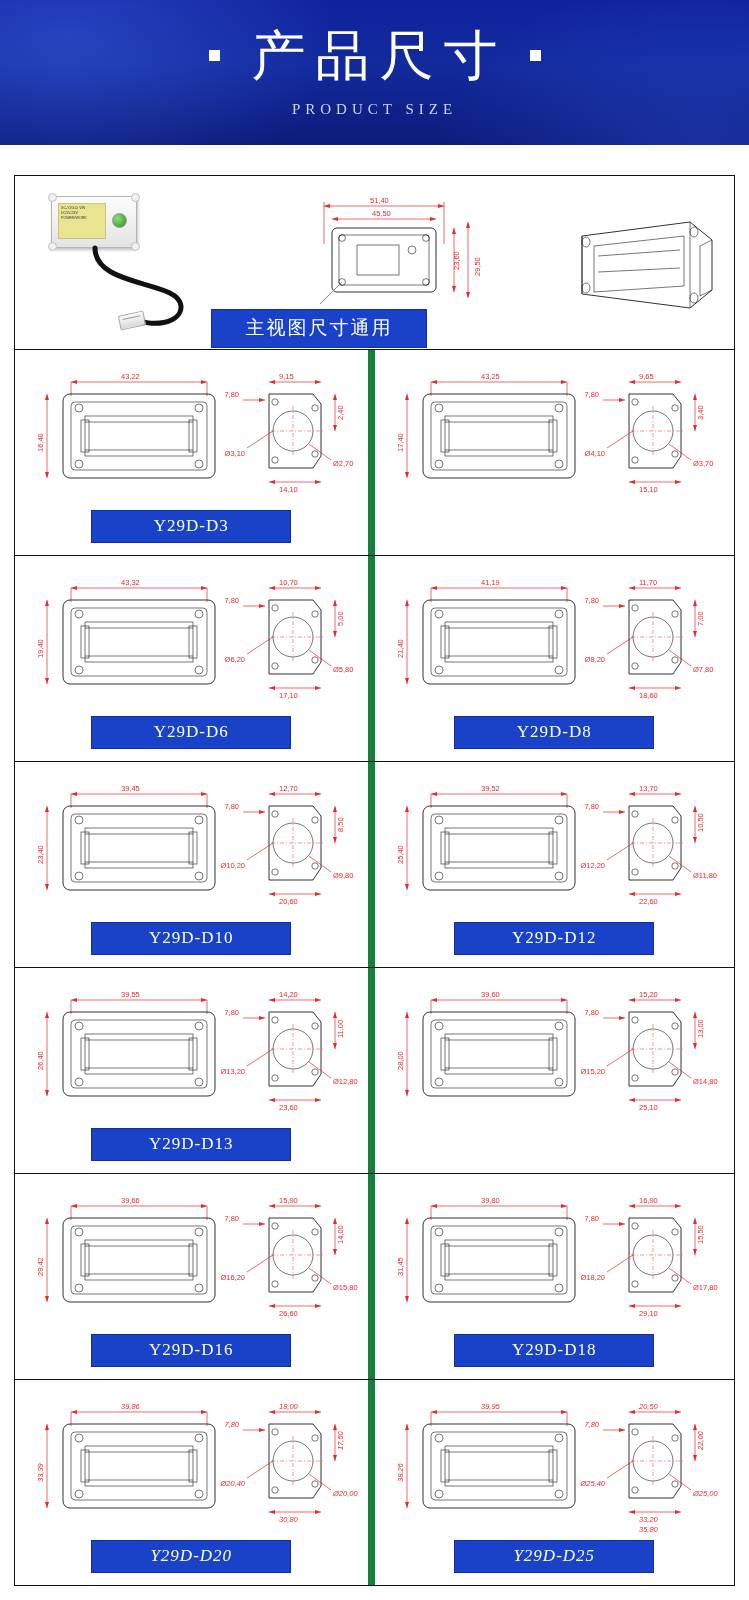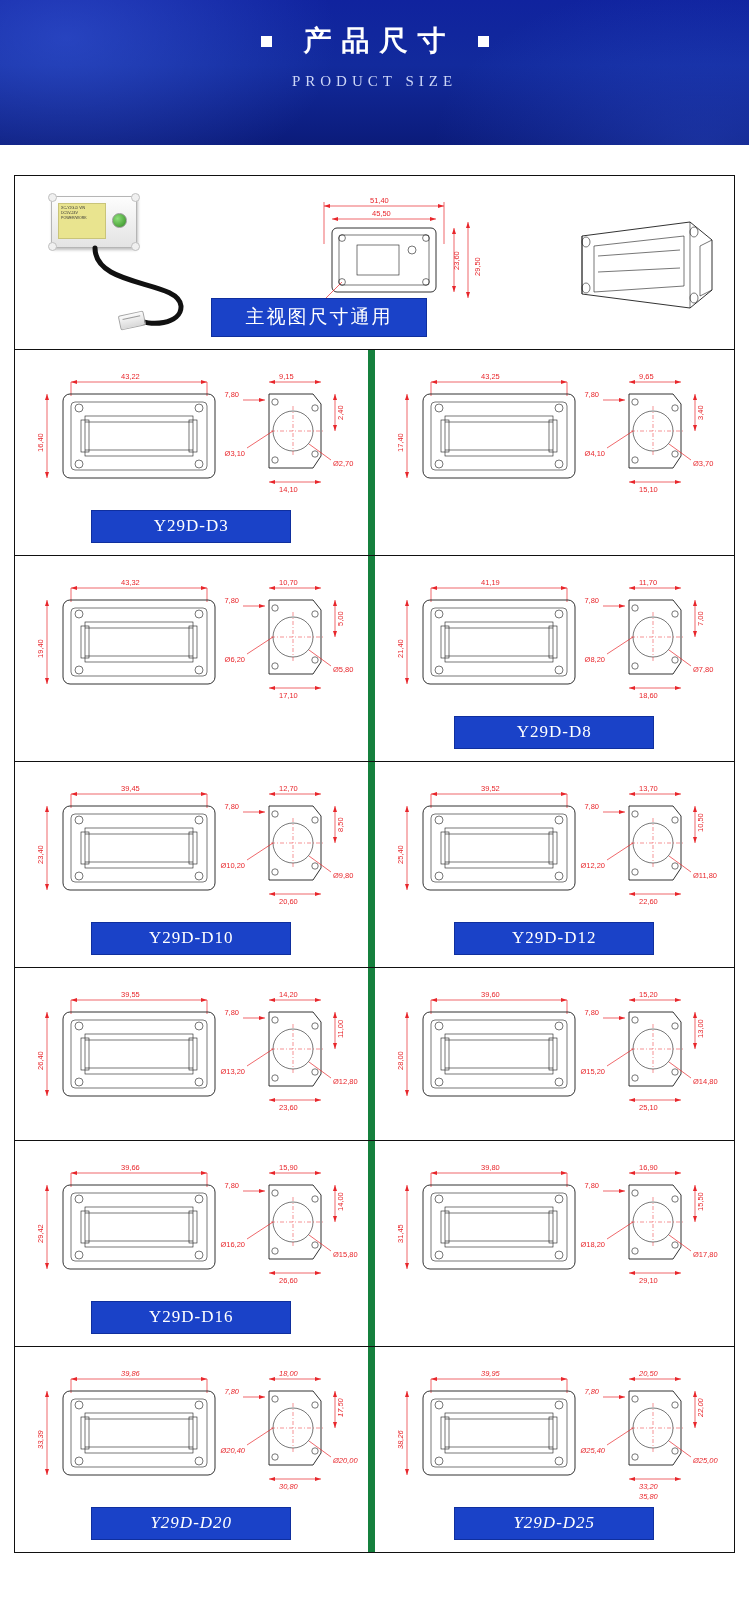--- a/index.html
+++ b/index.html
@@ -50,23 +50,23 @@
     justify-content: center;
     gap: 22px;
   }
   .sq {
     width: 11px; height: 11px;
     background: #ffffff;
     display: inline-block;
   }
   .title-cn {
     color: #ffffff;
-    font-size: 28px;
+    font-size: 54px;
     letter-spacing: 10px;
-    font-weight: bold;
+    font-weight: normal;
     line-height: 1.1;
     text-indent: 10px;
   }
   .title-en {
     color: #cdd6f7;
     font-size: 15px;
     letter-spacing: 5px;
     margin-top: 16px;
     font-family: Liberation Serif, serif;
   }
@@ -283,21 +283,21 @@
                 <path class="partthin" d="M26,56 L108,52"></path>
                 <ellipse class="partthin" cx="14" cy="26" rx="4" ry="5"></ellipse>
                 <ellipse class="partthin" cx="14" cy="72" rx="4" ry="5"></ellipse>
                 <ellipse class="partthin" cx="122" cy="16" rx="4" ry="5"></ellipse>
                 <ellipse class="partthin" cx="122" cy="82" rx="4" ry="5"></ellipse>
                 <path class="partthin" d="M140,24 L128,30 L128,80 L140,74"></path>
               </g>
             </svg>
           </div>
 
-          <div class="label-pos" style="bottom:12px; left:180px; right:auto; width:248px;">
+          <div class="label-pos" style="bottom:1px; left:180px; right:auto; width:248px;">
             <span class="label wide">主视图尺寸通用</span>
           </div>
         </div>
       </div>
 
       <div id="model-rows">
           <div class="row">
   <div class="cell">
     <div class="drawing">
       <svg width="350" height="150" viewBox="0 0 350 150">
@@ -486,20 +486,21 @@
         <line class="dimline" x1="288" y1="84" x2="310" y2="100"></line>
         <text class="dim" x="312" y="106">Ø5,80</text>
 
         <line class="dimline" x1="248" y1="122" x2="300" y2="122"></line>
         <polygon points="248,122 254,120 254,124" fill="#e8262b"></polygon>
         <polygon points="300,122 294,120 294,124" fill="#e8262b"></polygon>
         <text class="dim" x="258" y="132">17,10</text>
         <text class="dim" x="258" y="142"></text>
       </svg>
     </div>
+    <span class="label">Y29D-D6</span>
   </div>
 
   <div class="cell">
     <div class="drawing">
       <svg width="350" height="150" viewBox="0 0 350 150">
 
         <line class="dimline" x1="50" y1="22" x2="186" y2="22"></line>
         <polygon points="50,22 56,20 56,24" fill="#e8262b"></polygon>
         <polygon points="186,22 180,20 180,24" fill="#e8262b"></polygon>
         <line class="dimline" x1="50" y1="22" x2="50" y2="36"></line>
@@ -751,20 +752,21 @@
         <line class="dimline" x1="288" y1="84" x2="310" y2="100"></line>
         <text class="dim" x="312" y="106">Ø12,80</text>
 
         <line class="dimline" x1="248" y1="122" x2="300" y2="122"></line>
         <polygon points="248,122 254,120 254,124" fill="#e8262b"></polygon>
         <polygon points="300,122 294,120 294,124" fill="#e8262b"></polygon>
         <text class="dim" x="258" y="132">23,60</text>
         <text class="dim" x="258" y="142"></text>
       </svg>
     </div>
+    <span class="label">Y29D-D13</span>
   </div>
 
   <div class="cell">
     <div class="drawing">
       <svg width="350" height="150" viewBox="0 0 350 150">
 
         <line class="dimline" x1="50" y1="22" x2="186" y2="22"></line>
         <polygon points="50,22 56,20 56,24" fill="#e8262b"></polygon>
         <polygon points="186,22 180,20 180,24" fill="#e8262b"></polygon>
         <line class="dimline" x1="50" y1="22" x2="50" y2="36"></line>
@@ -948,20 +950,21 @@
         <line class="dimline" x1="288" y1="84" x2="310" y2="100"></line>
         <text class="dim" x="312" y="106">Ø17,80</text>
 
         <line class="dimline" x1="248" y1="122" x2="300" y2="122"></line>
         <polygon points="248,122 254,120 254,124" fill="#e8262b"></polygon>
         <polygon points="300,122 294,120 294,124" fill="#e8262b"></polygon>
         <text class="dim" x="258" y="132">29,10</text>
         <text class="dim" x="258" y="142"></text>
       </svg>
     </div>
+    <span class="label">Y29D-D18</span>
   </div>
 </div>
           <div class="row">
   <div class="cell">
     <div class="drawing">
       <svg width="350" height="150" viewBox="0 0 350 150">
 
         <line class="dimline" x1="50" y1="22" x2="186" y2="22"></line>
         <polygon points="50,22 56,20 56,24" fill="#e8262b"></polygon>
         <polygon points="186,22 180,20 180,24" fill="#e8262b"></polygon>

